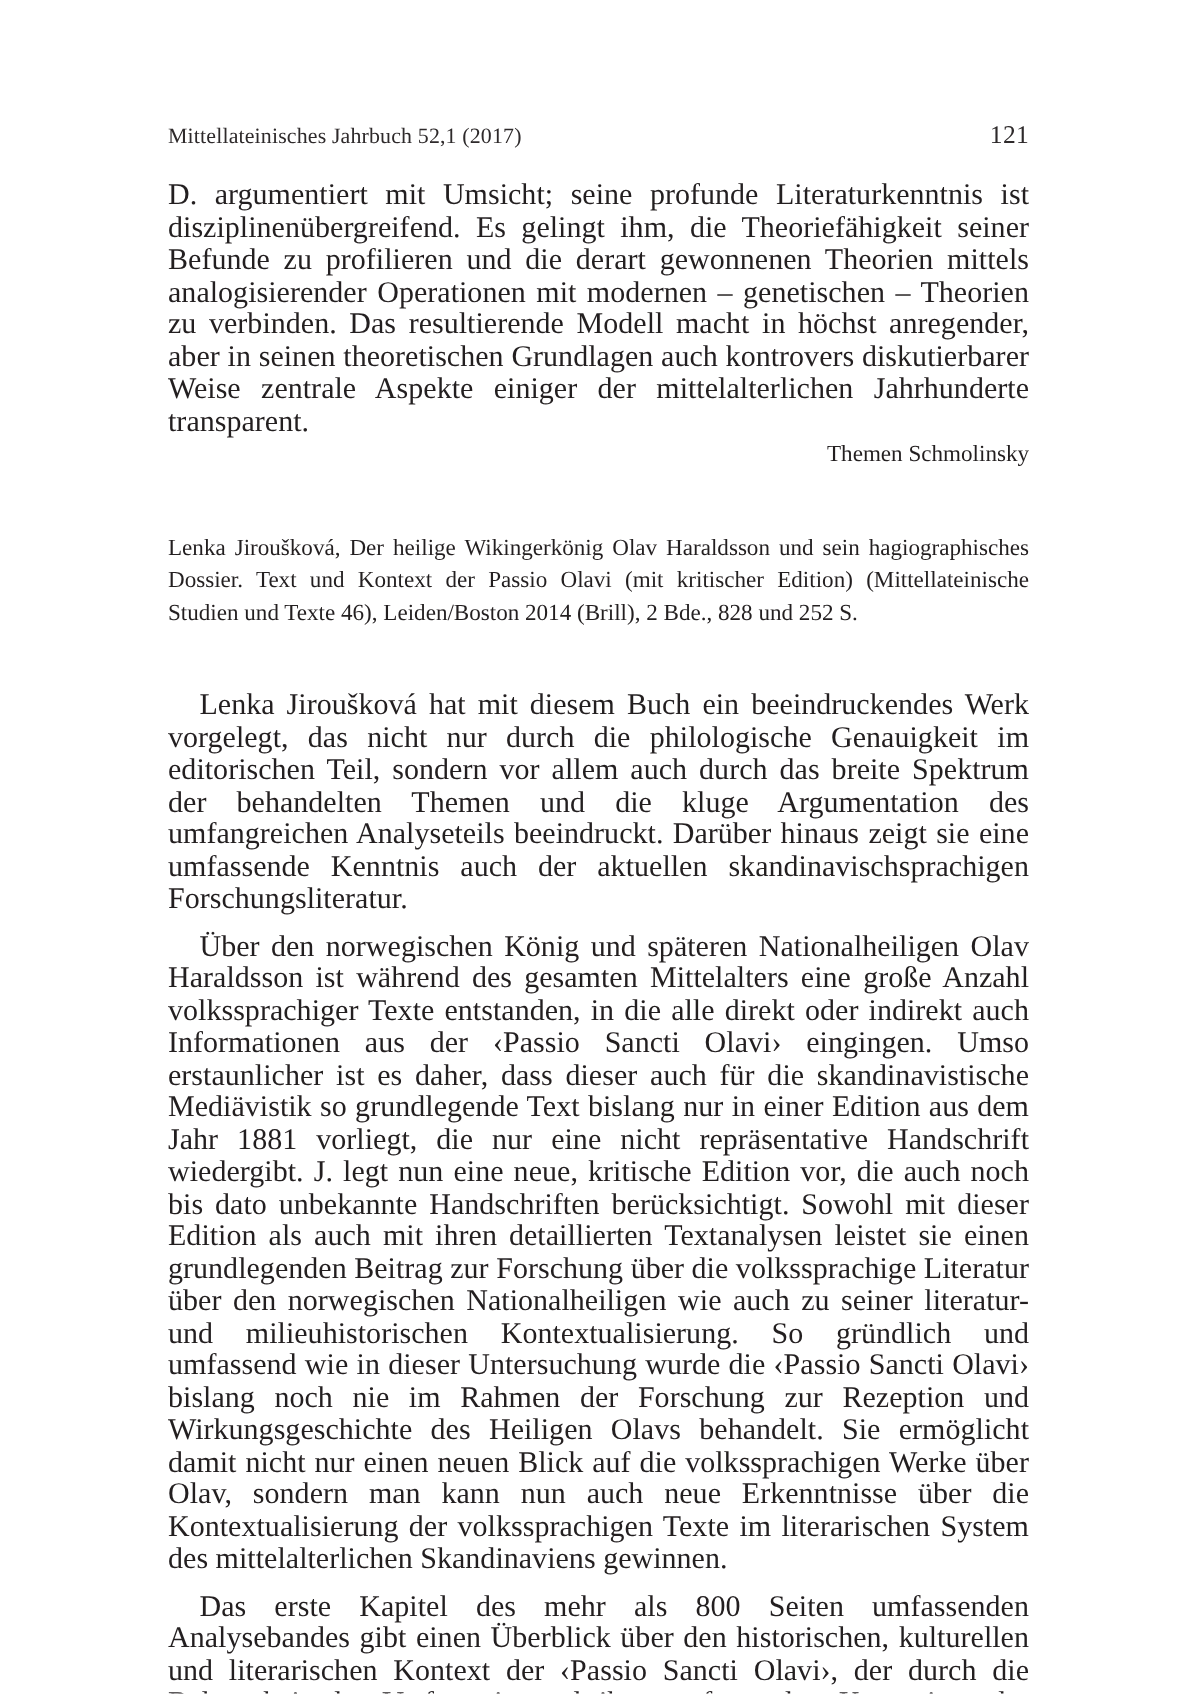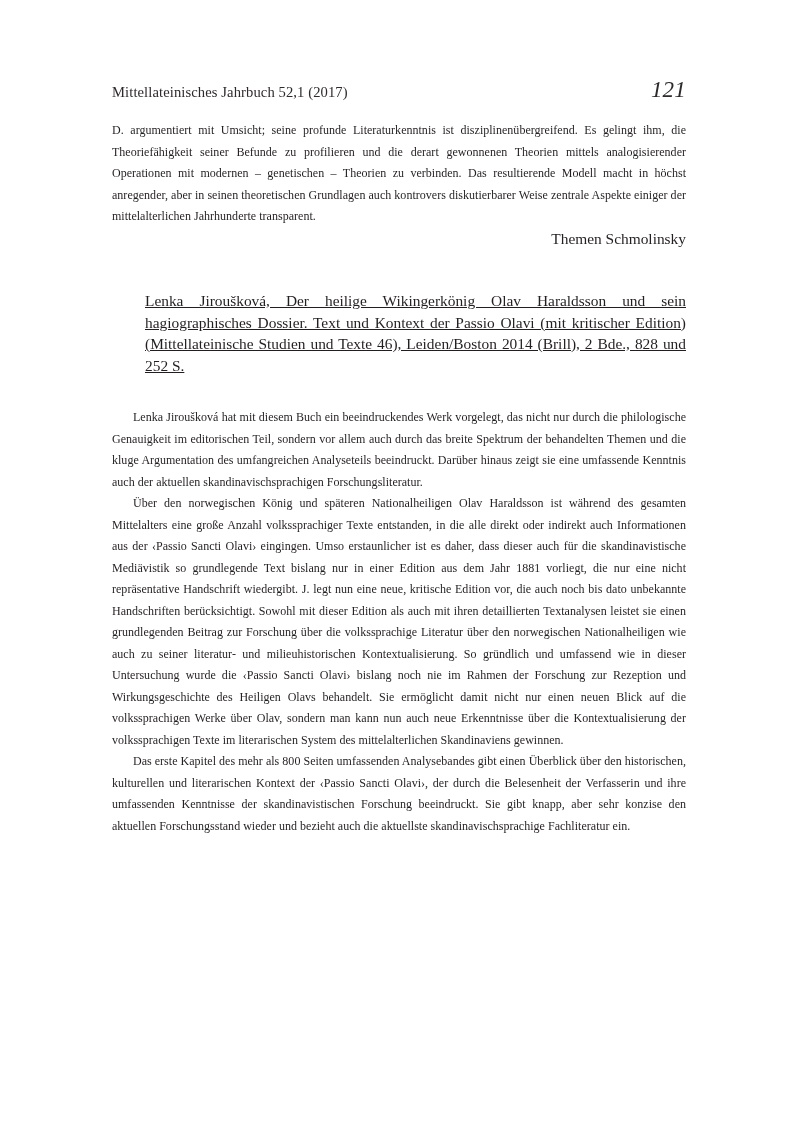--- a/index.html
+++ b/index.html
@@ -35,45 +35,45 @@
     justify-content: space-between;
     font-size: 14.6px;
     line-height: 20px;
     color: #2e2a2b;
   }
   .running-head-title {
     letter-spacing: 0.1px;
     white-space: nowrap;
   }
   .running-head-folio {
-    font-size: 23px;
+    font-size: 17px;
     letter-spacing: 0.2px;
-    font-style: italic;
   }
 
   
   .text-column {
     position: absolute;
     left: 112px;
     top: 108px;
     width: 574px;
   }
 
   p.body-par {
     margin: 0;
-    font-size: 12px;
+    font-size: 20px;
     line-height: 21.5px;
     text-align: justify;
     text-justify: inter-word;
     hyphens: manual;
     color: #231f20;
     letter-spacing: 0.02px;
   }
   p.body-par.indent {
     text-indent: 21px;
+    margin-top: 10px;
   }
   p.body-par.no-indent {
     text-indent: 0;
   }
 
   .signature {
     margin: 0;
     font-size: 15.4px;
     line-height: 21.5px;
     text-align: right;
@@ -103,21 +103,21 @@
   </div>
 
   <div class="text-column">
 
     <p class="body-par no-indent">D. argumentiert mit Umsicht; seine profunde Literaturkenntnis ist disziplinenübergreifend. Es gelingt ihm, die Theoriefähigkeit seiner Befunde zu profilieren und die derart gewonnenen Theorien mittels analogisierender Operationen mit modernen – genetischen – Theorien zu verbinden. Das resultierende Modell macht in höchst anregender, aber in seinen theoretischen Grundlagen auch kontrovers diskutierbarer Weise zentrale Aspekte einiger der mittelalterlichen Jahrhunderte transparent.</p>
 
     <p class="signature">Themen Schmolinsky</p>
 
     <div class="spacer-lg"></div>
 
-    <blockquote class="citation-block" style="margin-left: 33px; margin-right: 0; text-decoration: underline;">Lenka Jiroušková, Der heilige Wikingerkönig Olav Haraldsson und sein hagiographisches Dossier. Text und Kontext der Passio Olavi (mit kritischer Edition) (Mittellateinische Studien und Texte 46), Leiden/Boston 2014 (Brill), 2 Bde., 828 und 252 S.</blockquote>
+    <blockquote class="citation-block" style="margin-right: 0;">Lenka Jiroušková, Der heilige Wikingerkönig Olav Haraldsson und sein hagiographisches Dossier. Text und Kontext der Passio Olavi (mit kritischer Edition) (Mittellateinische Studien und Texte 46), Leiden/Boston 2014 (Brill), 2 Bde., 828 und 252 S.</blockquote>
 
     <div class="spacer-md"></div>
 
     <p class="body-par indent">Lenka Jiroušková hat mit diesem Buch ein beeindruckendes Werk vorgelegt, das nicht nur durch die philologische Genauigkeit im editorischen Teil, sondern vor allem auch durch das breite Spektrum der behandelten Themen und die kluge Argumentation des umfangreichen Analyseteils beeindruckt. Darüber hinaus zeigt sie eine umfassende Kenntnis auch der aktuellen skandinavischsprachigen Forschungsliteratur.</p>
 
     <p class="body-par indent">Über den norwegischen König und späteren Nationalheiligen Olav Haraldsson ist während des gesamten Mittelalters eine große Anzahl volkssprachiger Texte entstanden, in die alle direkt oder indirekt auch Informationen aus der ‹Passio Sancti Olavi› eingingen. Umso erstaunlicher ist es daher, dass dieser auch für die skandinavistische Mediävistik so grundlegende Text bislang nur in einer Edition aus dem Jahr 1881 vorliegt, die nur eine nicht repräsentative Handschrift wiedergibt. J. legt nun eine neue, kritische Edition vor, die auch noch bis dato unbekannte Handschriften berücksichtigt. Sowohl mit dieser Edition als auch mit ihren detaillierten Textanalysen leistet sie einen grundlegenden Beitrag zur Forschung über die volkssprachige Literatur über den norwegischen Nationalheiligen wie auch zu seiner literatur- und milieuhistorischen Kontextualisierung. So gründlich und umfassend wie in dieser Untersuchung wurde die ‹Passio Sancti Olavi› bislang noch nie im Rahmen der Forschung zur Rezeption und Wirkungsgeschichte des Heiligen Olavs behandelt. Sie ermöglicht damit nicht nur einen neuen Blick auf die volkssprachigen Werke über Olav, sondern man kann nun auch neue Erkenntnisse über die Kontextualisierung der volkssprachigen Texte im literarischen System des mittelalterlichen Skandinaviens gewinnen.</p>
 
     <p class="body-par indent">Das erste Kapitel des mehr als 800 Seiten umfassenden Analysebandes gibt einen Überblick über den historischen, kulturellen und literarischen Kontext der ‹Passio Sancti Olavi›, der durch die Belesenheit der Verfasserin und ihre umfassenden Kenntnisse der skandinavistischen Forschung beeindruckt. Sie gibt knapp, aber sehr konzise den aktuellen Forschungsstand wieder und bezieht auch die aktuellste skandinavischsprachige Fachliteratur ein.</p>
 
 

